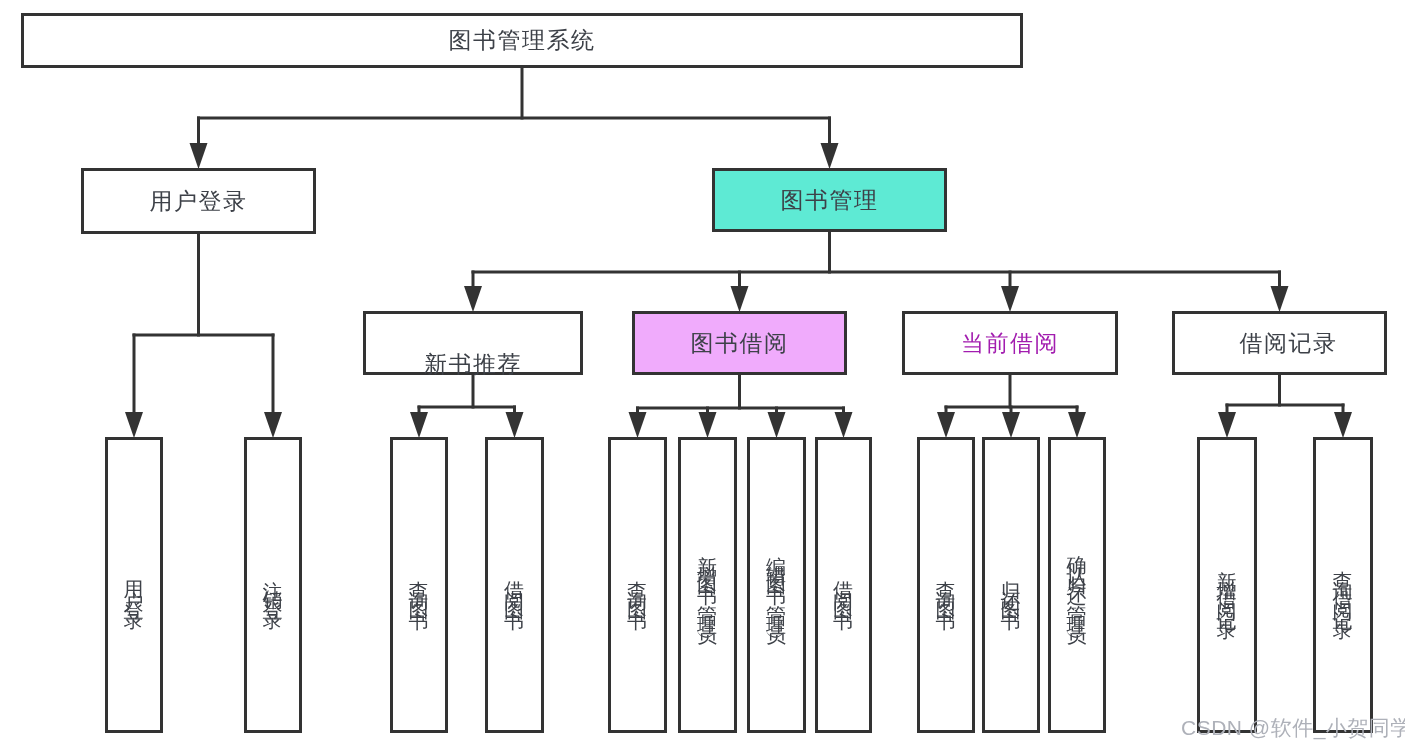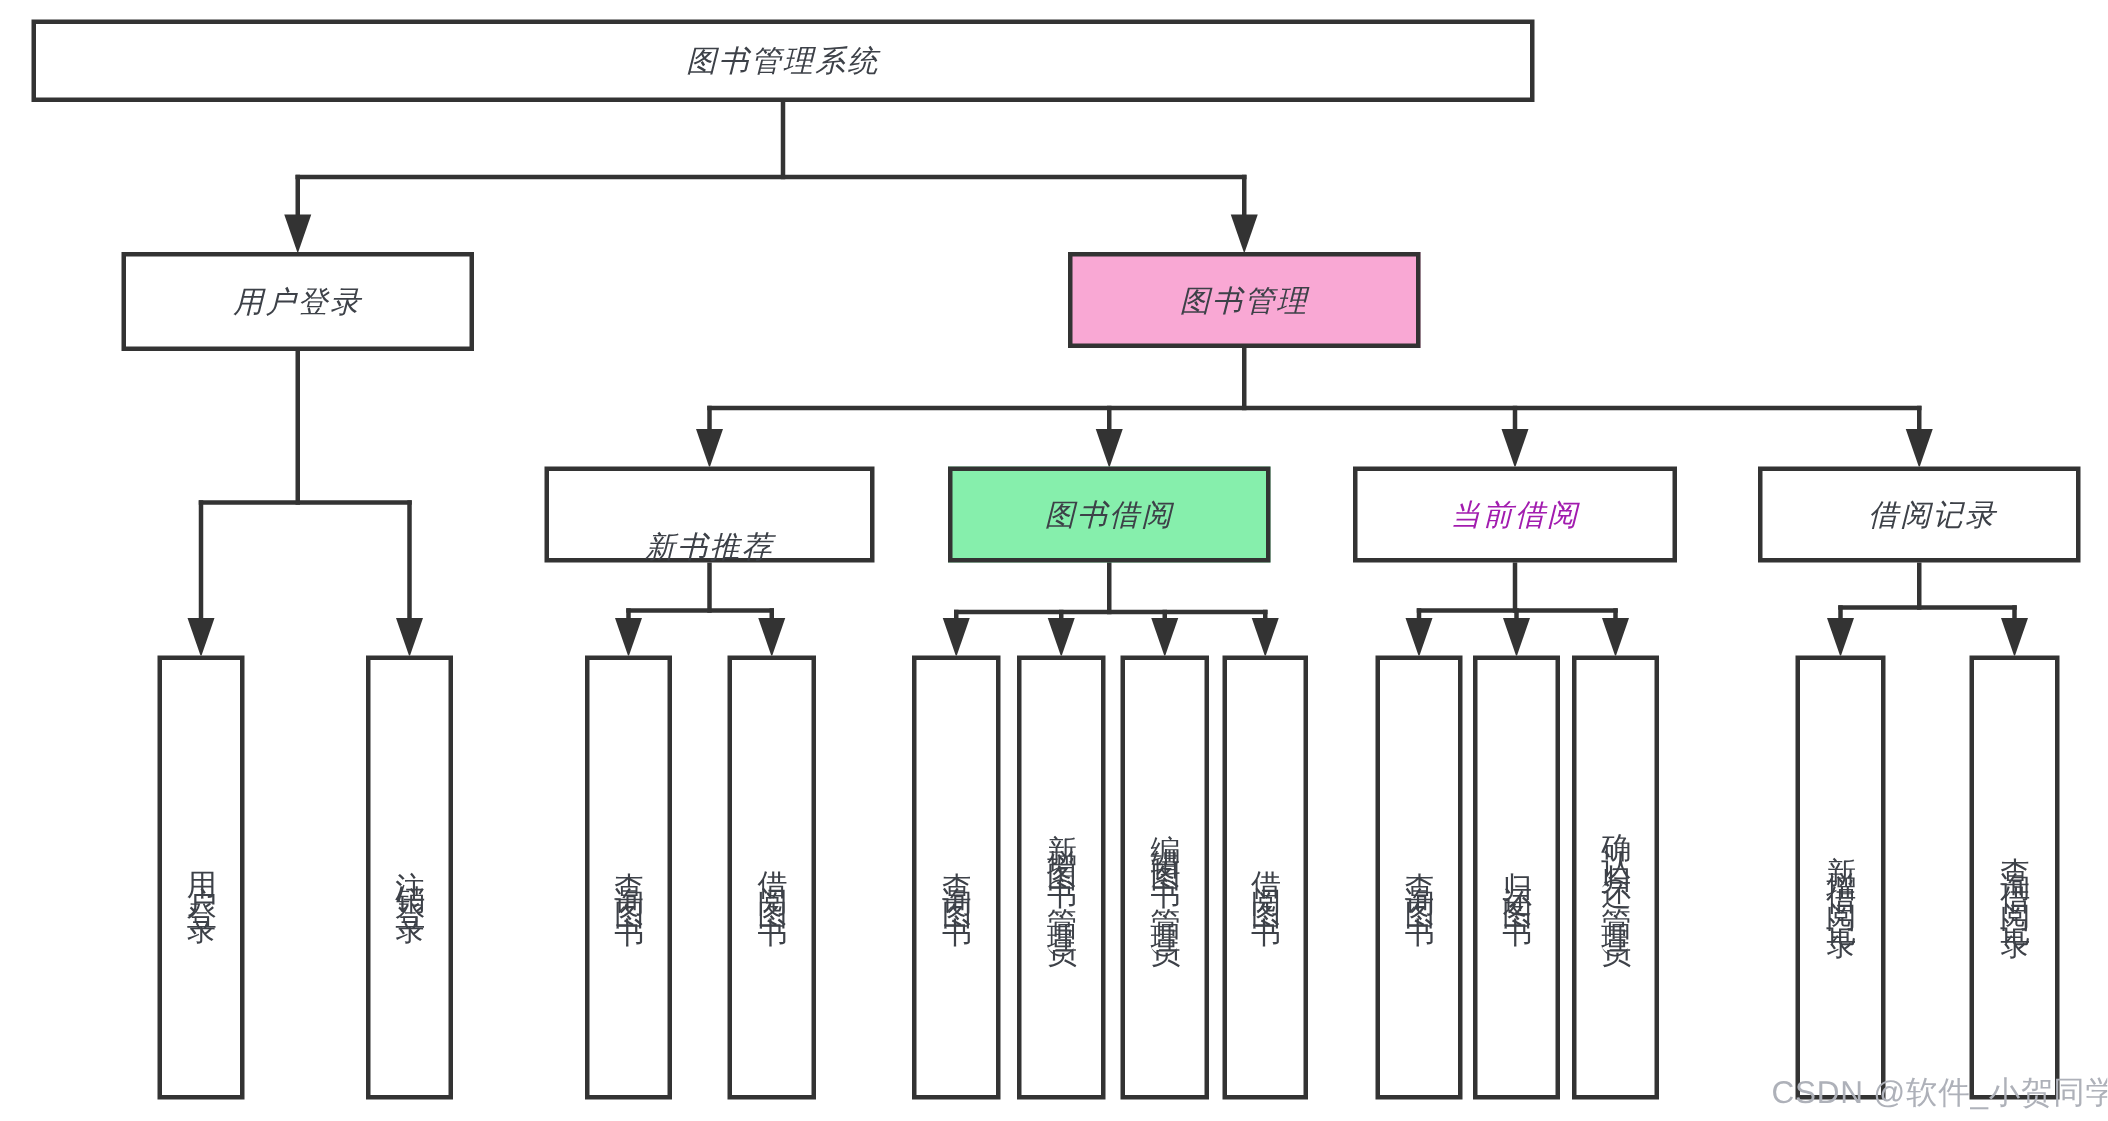--- a/index.html
+++ b/index.html
@@ -26,24 +26,23 @@
     position: absolute;
     box-sizing: border-box;
     background: #ffffff;
     border: 3px solid #333333;
     display: flex;
     align-items: center;
     justify-content: center;
     color: #3d4148;
   }
   .node.h .label {
-    font-size: 20px;
+    font-size: 23px;
     letter-spacing: 1.5px;
     white-space: nowrap;
-    font-style: italic;
   }
   .node.v .label {
     writing-mode: vertical-rl;
     text-orientation: upright;
     font-size: 20px;
     letter-spacing: 10px;
     line-height: 1;
   }
   .watermark {
     position: absolute;
@@ -114,27 +113,27 @@
       <line x1="1343" y1="405" x2="1343" y2="417" stroke="#333333" stroke-width="3" stroke-linecap="square"></line>
       <polygon points="1334,412 1352,412 1343,438" fill="#333333"></polygon>
     </svg>
   <div id="nodes">
       <div class="node h" style="left: 21px; top: 13px; width: 1002px; height: 55px; border-color: rgb(51, 51, 51); background: rgb(255, 255, 255);">
         <span class="label" style="color: rgb(61, 65, 72);">图书管理系统</span>
       </div>
       <div class="node h" style="left: 81px; top: 168px; width: 235px; height: 66px; border-color: rgb(51, 51, 51); background: rgb(255, 255, 255);">
         <span class="label" style="color: rgb(61, 65, 72);">用户登录</span>
       </div>
-      <div class="node h" style="left: 712px; top: 168px; width: 235px; height: 64px; border-color: rgb(51, 51, 51); background: #f9a8d4;">
+      <div class="node h" style="left: 712px; top: 168px; width: 235px; height: 64px; border-color: rgb(51, 51, 51); background: #5eead4;">
         <span class="label" style="color: rgb(61, 65, 72);">图书管理</span>
       </div>
       <div class="node h" style="left: 363px; top: 311px; width: 220px; height: 64px; border-color: rgb(51, 51, 51); background: rgb(255, 255, 255);">
         <span class="label" style="color: rgb(61, 65, 72); margin-top: 42px;">新书推荐</span>
       </div>
-      <div class="node h" style="left: 632px; top: 311px; width: 215px; height: 64px; border-color: rgb(51, 51, 51); background: #86efac;">
+      <div class="node h" style="left: 632px; top: 311px; width: 215px; height: 64px; border-color: rgb(51, 51, 51); background: #f0abfc;">
         <span class="label" style="color: rgb(61, 65, 72);">图书借阅</span>
       </div>
       <div class="node h" style="left: 902px; top: 311px; width: 216px; height: 64px; border-color: rgb(51, 51, 51); background: rgb(255, 255, 255);">
         <span class="label" style="color: #a21caf;">当前借阅</span>
       </div>
       <div class="node h" style="left: 1172px; top: 311px; width: 215px; height: 64px; border-color: rgb(51, 51, 51); background: rgb(255, 255, 255); padding-left: 18px;">
         <span class="label" style="color: rgb(61, 65, 72);">借阅记录</span>
       </div>
       <div class="node v" style="left: 105px; top: 437px; width: 58px; height: 296px; border-color: rgb(51, 51, 51); background: rgb(255, 255, 255);">
         <span class="label" style="color: rgb(61, 65, 72);">用户登录</span>

